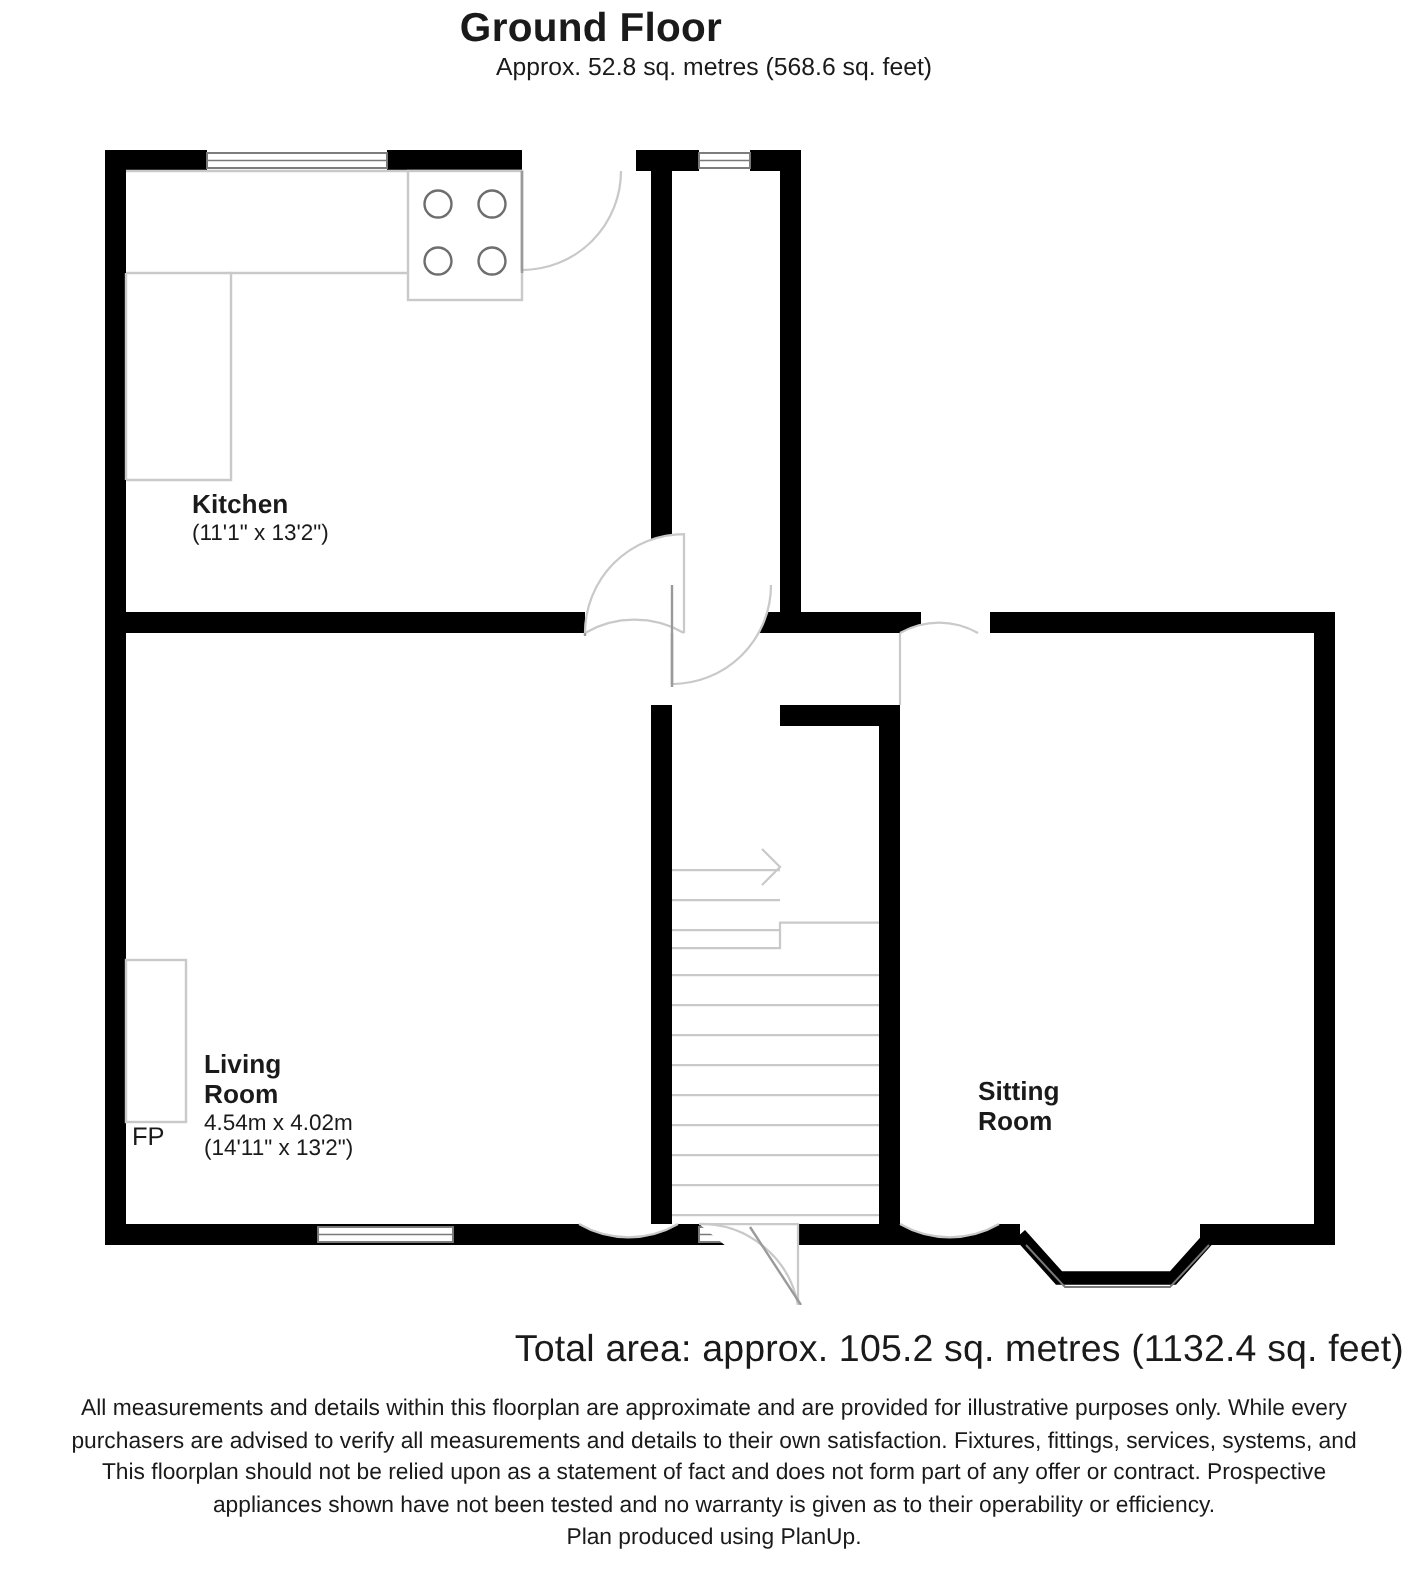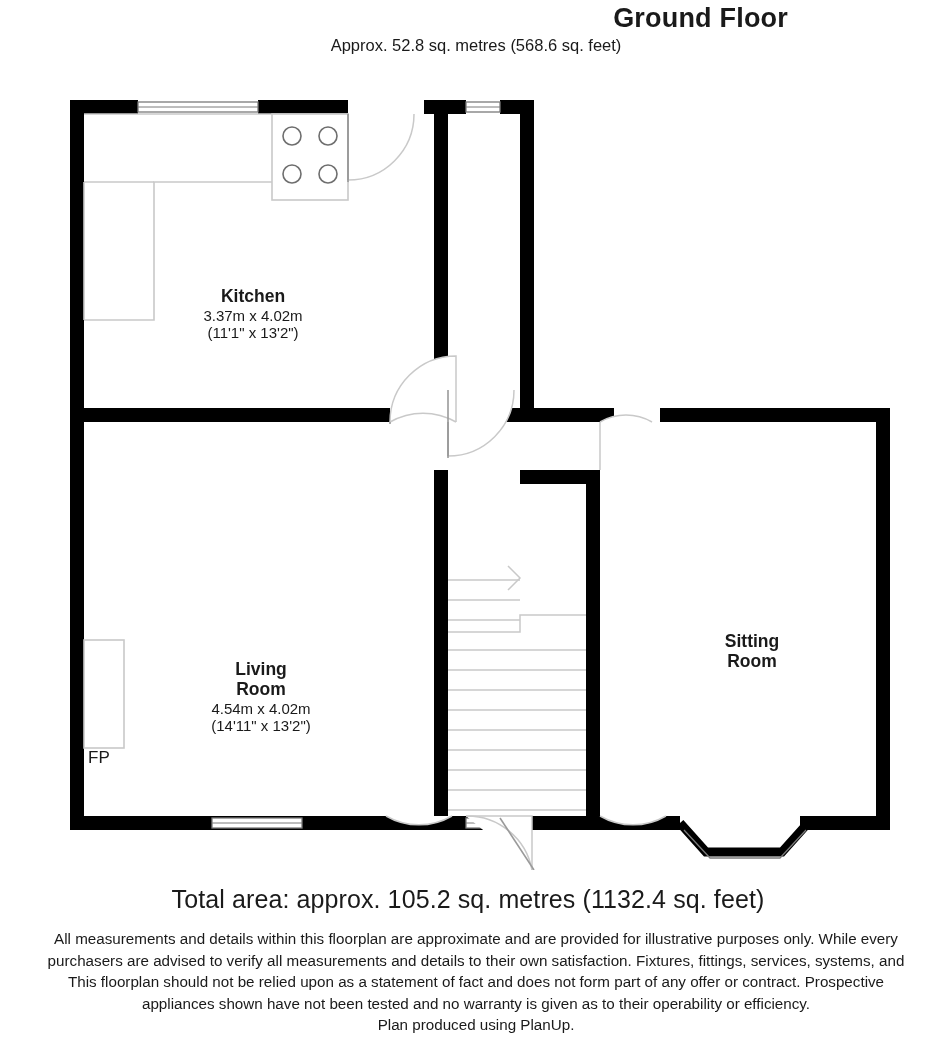--- a/index.html
+++ b/index.html
@@ -20,21 +20,21 @@
     width: 952px;
     height: 1049px;
   }
 
   
   .title {
     position: absolute;
     top: 3px;
     left: 0;
     width: 788px;
-    text-align: right;
+    text-align: center;
     font-size: 27px;
     font-weight: bold;
     letter-spacing: 0.2px;
   }
   .subtitle {
     position: absolute;
     top: 36px;
     left: 0;
     width: 952px;
     text-align: center;
@@ -47,44 +47,44 @@
     left: 0;
     top: 70px;
     width: 952px;
     height: 800px;
   }
   .plan svg { display: block; }
 
   
   .room-label {
     position: absolute;
-    text-align: center;
     line-height: 1.14;
     white-space: nowrap;
+    margin-top: 40px;
   }
   .room-label .name {
     font-size: 17.5px;
     font-weight: bold;
   }
   .room-label .dim {
     font-size: 15px;
   }
   .fp-label {
     position: absolute;
     font-size: 17px;
     font-weight: normal;
   }
 
   
   .total {
     position: absolute;
     top: 885px;
     left: 0;
     width: 936px;
-    text-align: center;
+    text-align: right;
     font-size: 25px;
     letter-spacing: 0.1px;
   }
   .disclaimer {
     position: absolute;
     top: 928px;
     left: 8px;
     width: 936px;
     text-align: center;
     font-size: 15.2px;
@@ -231,32 +231,31 @@
         <line x1="448" y1="320" x2="448" y2="388"></line>
         <line x1="390" y1="352" x2="390" y2="354"></line>
         <line x1="500" y1="748" x2="534" y2="800"></line>
       </g>
 
     </svg>
   </div>
 
   <div class="room-label" style="left:128px; top:287px; width:250px;">
     <div class="name">Kitchen</div>
-    <div class="dim">3.37m x 4.02m</div>
     <div class="dim">(11'1" x 13'2")</div>
   </div>
 
   <div class="room-label" style="left:136px; top:660px; width:250px;">
     <div class="name">Living</div>
     <div class="name">Room</div>
     <div class="dim">4.54m x 4.02m</div>
     <div class="dim">(14'11" x 13'2")</div>
   </div>
 
-  <div class="room-label" style="left:652px; top:632px; width:200px;">
+  <div class="room-label" style="left:652px; top:678px; width:200px;">
     <div class="name">Sitting</div>
     <div class="name">Room</div>
   </div>
 
   <div class="fp-label" style="left:88px; top:748px;">FP</div>
 
   <div class="total">Total area: approx. 105.2 sq. metres (1132.4 sq. feet)</div>
 
   <div class="disclaimer">
     <span class="line">All measurements and details within this floorplan are approximate and are provided for illustrative purposes only. While every</span>

